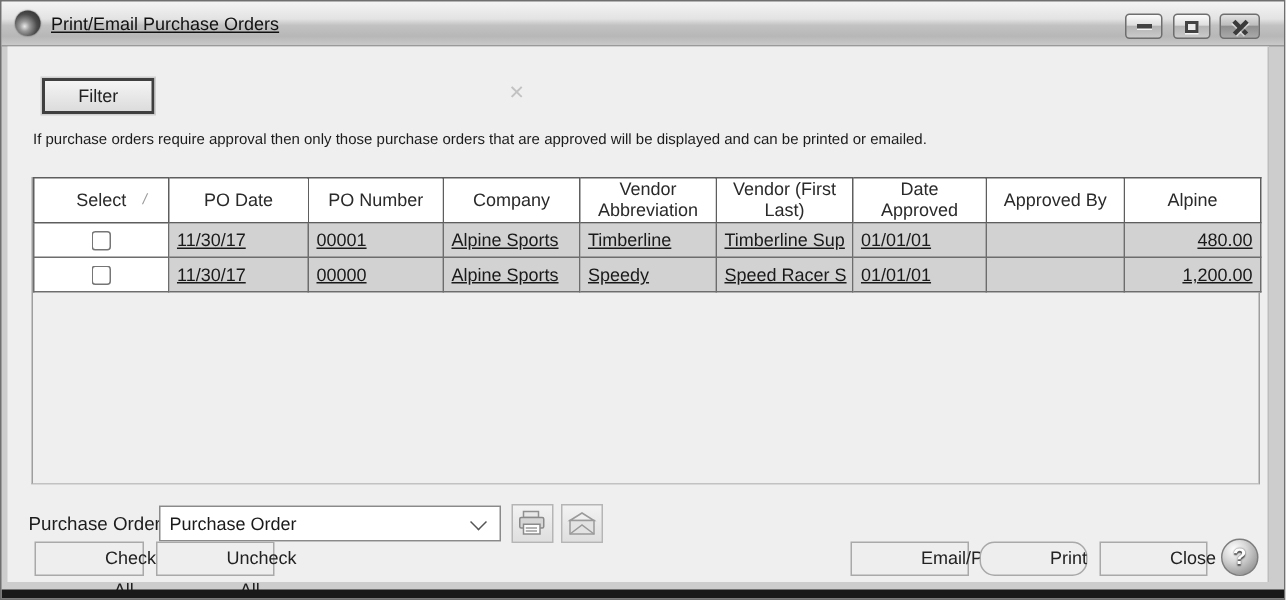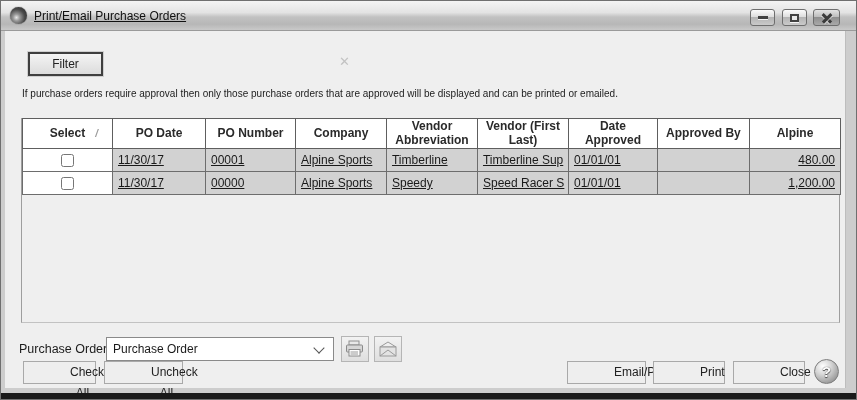--- a/index.html
+++ b/index.html
@@ -41,42 +41,42 @@
   .arrow-solid { position:absolute; right:9px; top:9px; width:0; height:0;
     border-left:4px solid transparent; border-right:4px solid transparent; border-top:5px solid #424242; }
   .clear-x { position:absolute; left:334px; top:23px; width:14px; height:18px; color:#c2c2c2; font-weight:bold; font-size:13px; cursor:default; }
 
   .instruction { position:absolute; left:17px; top:57px; width:810px; font-size:10px; color:#1c1c1c; }
 
   
   .grid-region { position:absolute; left:16px; top:87px; width:819px; height:205px;
     background:#efefef; border-left:1px solid #9e9e9e; border-right:1px solid #9e9e9e; border-bottom:1px solid #c2c2c2; }
   table.po-grid { border-collapse:collapse; table-layout:fixed; width:819px; background:#fff; }
-  table.po-grid th { height:30px; background:#fff; border:1px solid #5e5e5e; font-weight:bold; font-size:12px; color:#2a2a2a; text-align:center; vertical-align:middle; line-height:1.15; padding:0 6px; position:relative; }
+  table.po-grid th { height:30px; background:#fff; border:1px solid #5e5e5e; font-weight:normal; font-size:12px; color:#2a2a2a; text-align:center; vertical-align:middle; line-height:1.15; padding:0 6px; position:relative; }
   table.po-grid td { height:23px; background:#d2d2d2; border:1px solid #6d6d6d; font-size:12px; padding:0 5px; vertical-align:middle; overflow:hidden; white-space:nowrap;text-decoration:underline; }
   table.po-grid td.sel { background:#fff; text-align:center; padding:0; }
   table.po-grid td.num { text-align:right; }
   table.po-grid input[type=checkbox] { width:13px; height:13px; margin:0; vertical-align:middle; cursor:pointer; }
   .sort-mark { position:absolute; right:14px; top:9px; color:#9a9a9a; font-size:10px; font-style:italic; }
 
   
   .po-label { position:absolute; left:14px; top:306px; height:24px; line-height:24px; font-size:12.5px; color:#1c1c1c; }
   .combo-po { left:101px; top:306px; width:228px; height:24px; line-height:22px; }
   .chevron { position:absolute; right:10px; top:6px; width:8px; height:8px; border-right:1.5px solid #555; border-bottom:1.5px solid #555; transform:rotate(45deg); }
   .icon-btn { position:absolute; top:305px; width:28px; height:26px; border:1px solid #b5b5b5; background:linear-gradient(#f2f2f2,#dfdfdf);
     display:flex; align-items:center; justify-content:center; cursor:pointer; }
   .icon-btn.print-ic { left:336px; }
   .icon-btn.mail-ic { left:369px; }
 
   .btn { position:absolute; top:330px; height:23px; border:1px solid #a9a9a9; background:#eeeeee;
     font-size:12px; color:#222; text-align:center; line-height:21px; cursor:pointer;padding-left:46px; }
   .btn-checkall   { left:18px;  width:73px; }
   .btn-uncheckall { left:99px;  width:79px; }
   .btn-emailprint { left:562px; width:79px; }
-  .btn-print      { left:648px; width:72px; }
+  .btn-print      { left:648px; width:72px;border-radius:10px; }
   .btn-close      { left:728px; width:72px; }
   .help-btn { position:absolute; left:809px; top:328px; width:25px; height:25px; border-radius:50%;
     border:1px solid #7d7d7d; cursor:pointer;
     background:radial-gradient(circle at 35% 28%, #ffffff 0%, #d8d8d8 35%, #9e9e9e 75%, #8a8a8a 100%);
     color:#fdfdfd; font-weight:bold; font-size:15px; text-align:center; line-height:23px;
     text-shadow:0 1px 1px #4d4d4d, 0 0 1px #333; }
 
   .dark-strip { position:absolute; left:0; right:0; bottom:0; height:6px; background:#191919; }
 </style>
 </head>

